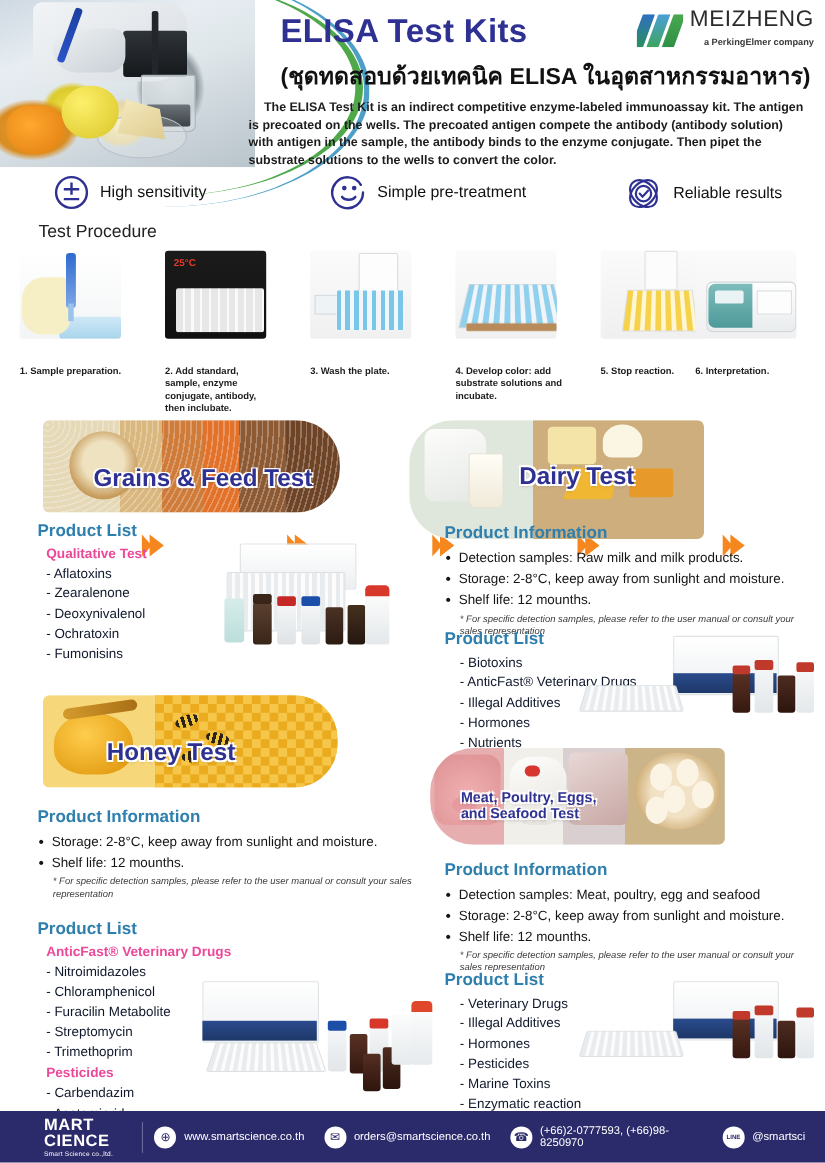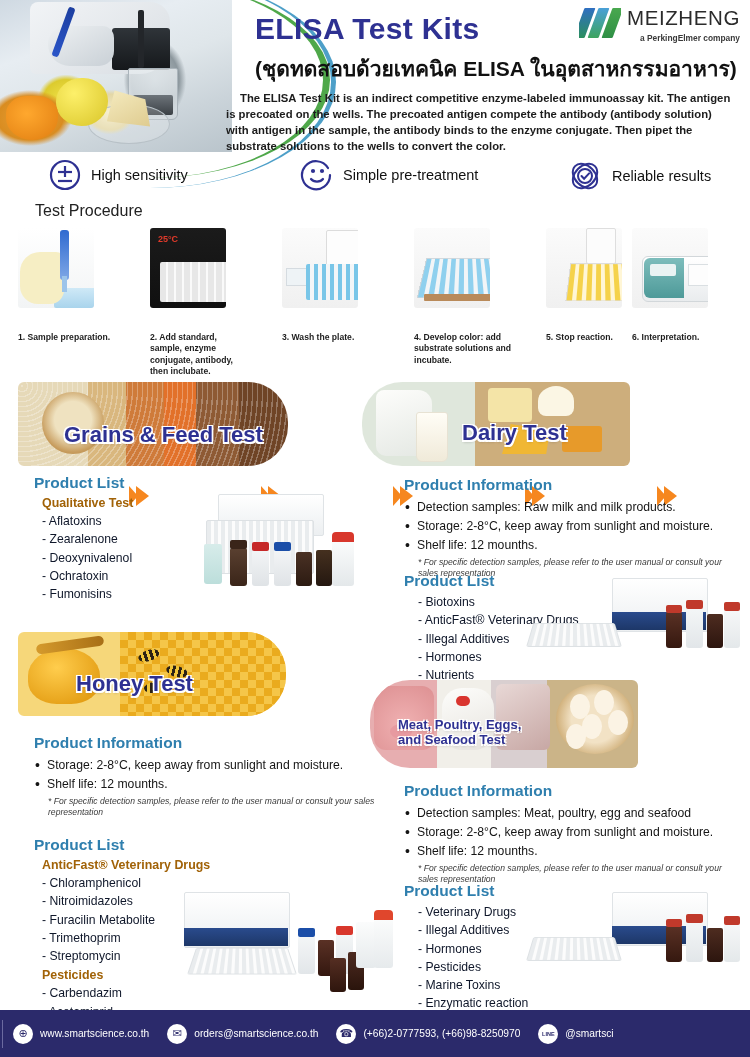--- a/index.html
+++ b/index.html
@@ -44,21 +44,21 @@
   .hero-curve2{position:absolute;left:150px;top:-24px;width:186px;height:212px;
     border-right:5px solid #2f8fbf;border-radius:0 100% 100% 0/0 50% 50% 0;
     box-sizing:border-box;opacity:.85;}
 
   .title-main{position:absolute;left:255px;top:12px;font-size:30px;font-weight:bold;
     color:#2e3192;letter-spacing:.3px;}
   .title-thai{position:absolute;left:255px;top:52px;font-size:21px;font-weight:bold;color:#111;}
   .intro{position:absolute;left:226px;top:90px;width:510px;font-size:11.3px;line-height:1.42;
     font-weight:bold;color:#1c1c1c;text-indent:14px;}
 
-  .logo{position:absolute;right:10px;top:8px;display:flex;align-items:flex-start;gap:6px;}
+  .logo{position:absolute;right:10px;top:8px;display:flex;align-items:flex-end;gap:6px;}
   .logo-mark{width:42px;height:30px;position:relative;overflow:hidden;}
   .logo-mark i{position:absolute;top:0;width:11px;height:30px;display:block;
     transform:skewX(-20deg);border-radius:1px;}
   .logo-mark i:nth-child(1){left:0;background:linear-gradient(#2f6fc2,#2b8f5e);}
   .logo-mark i:nth-child(2){left:14px;background:linear-gradient(#4aa0d8,#3da45e);}
   .logo-mark i:nth-child(3){left:28px;background:linear-gradient(#49a84f,#2f8f45);}
   .logo-text{font-size:20.5px;letter-spacing:.6px;color:#2b2b2b;line-height:1;}
   .logo-sub{font-size:8.4px;font-weight:bold;color:#3a3a3a;margin-top:4px;text-align:right;}
 
   
@@ -66,21 +66,21 @@
   .feat{position:absolute;display:flex;align-items:center;gap:9px;}
   .feat svg{display:block;}
   .feat-label{font-size:14.5px;color:#111;}
   #feat0{left:48px;top:0;} #feat1{left:300px;top:0;} #feat2{left:567px;top:0;}
 
   .proc-title{position:absolute;left:35px;top:202px;font-size:16px;color:#222;}
 
   
   .steps{position:absolute;left:18px;top:228px;width:714px;}
   .step{position:absolute;width:100px;}
-  .step .thumb{width:76px;height:80px;border-radius:3px;position:relative;overflow:hidden;
+  .step .thumb{width:92px;height:80px;border-radius:3px;position:relative;overflow:hidden;
     background:linear-gradient(#fbfbfb,#f0f0f0);}
   .step .cap{margin-top:24px;font-size:8.6px;line-height:1.32;font-weight:bold;color:#1d1d1d;}
   .arrow{position:absolute;top:258px;width:0;height:0;border-left:13px solid #f6871f;
     border-top:10px solid transparent;border-bottom:10px solid transparent;}
   .arrow:after{content:"";position:absolute;left:-20px;top:-10px;width:0;height:0;
     border-left:9px solid #f6871f;border-top:10px solid transparent;border-bottom:10px solid transparent;}
 
   
   .t1{background:linear-gradient(#ffffff,#f2f4f5)!important;}
   .t1 .hand{position:absolute;left:2px;top:24px;width:44px;height:52px;background:#f6eec4;
@@ -120,36 +120,36 @@
     border:1px solid #dedede;border-radius:2px;}
 
   .t6 .body{position:absolute;left:10px;top:28px;width:80px;height:44px;
     background:linear-gradient(#ffffff,#e9ecee);border:1px solid #d2d7da;border-radius:6px;}
   .t6 .panel{position:absolute;left:12px;top:30px;width:40px;height:40px;
     background:linear-gradient(#7dbdbc,#4e9a99);border-radius:6px 0 0 6px;}
   .t6 .screen{position:absolute;left:18px;top:36px;width:26px;height:12px;background:#eaf3f3;border-radius:2px;}
   .t6 .lid{position:absolute;left:56px;top:36px;width:30px;height:20px;background:#fdfdfd;border:1px solid #dadfe2;}
 
   
-  .banner{position:absolute;overflow:hidden;border-radius:6px 40px 40px 6px;}
+  .banner{position:absolute;overflow:hidden;border-radius:6px 40px 40px 6px;margin-left:21px;}
   .banner .ban-title{position:absolute;font-weight:bold;color:#2e3192;
     text-shadow:-1.5px -1.5px 0 #fff,1.5px -1.5px 0 #fff,-1.5px 1.5px 0 #fff,1.5px 1.5px 0 #fff,
                  0 2px 3px rgba(0,0,0,.25);}
 
   #ban-grain{left:18px;top:382px;width:270px;height:84px;}
   #ban-grain .bg{position:absolute;inset:0;
     background:linear-gradient(90deg,#e6d9b8 0 26%,#d9b77e 26% 40%,#cf7b3a 40% 54%,
       #e2712a 54% 66%,#8e5a34 66% 82%,#6f4426 82% 100%);}
   #ban-grain .tex{position:absolute;inset:0;opacity:.55;
     background:repeating-radial-gradient(circle at 4px 4px,rgba(255,255,255,.5) 0 1.4px,transparent 1.4px 5px);}
   #ban-grain .scoop{position:absolute;left:24px;top:10px;width:62px;height:62px;border-radius:50%;
     background:radial-gradient(circle at 50% 45%,#efe2c0 40%,#c79c5d 70%,#a9803f 100%);}
   #ban-grain .ban-title{left:46px;top:40px;font-size:22px;}
 
-  #ban-dairy{left:362px;top:382px;width:268px;height:84px;border-radius:40px 6px 6px 40px;}
+  #ban-dairy{left:351px;top:382px;width:268px;height:108px;border-radius:40px 6px 6px 40px;}
   #ban-dairy .bg{position:absolute;inset:0;
     background:linear-gradient(90deg,#dfe7dc 0 42%,#cdae7c 42% 100%);}
   #ban-dairy .milk{position:absolute;left:14px;top:8px;width:56px;height:66px;
     background:linear-gradient(160deg,#fdfdfb,#e4e8e3);border-radius:8px 14px 10px 10px;}
   #ban-dairy .glass{position:absolute;left:54px;top:30px;width:30px;height:48px;
     background:linear-gradient(#fffdf6,#f0ead9);border-radius:3px 3px 6px 6px;border:1px solid #e7e2d3;}
   #ban-dairy .cheese1{position:absolute;left:126px;top:6px;width:44px;height:34px;background:#f4e4a7;border-radius:4px;}
   #ban-dairy .cheese2{position:absolute;left:176px;top:4px;width:36px;height:30px;background:#fbf6e4;border-radius:50% 50% 8px 8px;}
   #ban-dairy .cheese3{position:absolute;left:140px;top:42px;width:48px;height:30px;background:#f0b733;
     clip-path:polygon(0 100%,18% 0,100% 22%,92% 100%);}
@@ -183,21 +183,21 @@
   #ban-meat .sea{position:absolute;left:126px;top:4px;width:54px;height:66px;
     background:linear-gradient(150deg,#e8d8d6,#c7a7a4);border-radius:6px;}
   #ban-meat .eggs{position:absolute;left:186px;top:4px;width:78px;height:70px;border-radius:50%;
     background:radial-gradient(circle at 50% 50%,#f2e2c5 45%,#c9a56a 80%);}
   #ban-meat .egg{position:absolute;width:20px;height:25px;border-radius:50%;background:#fbf3e4;}
   #ban-meat .ban-title{left:28px;top:38px;font-size:13px;line-height:1.12;}
 
   
   .h-list{font-size:15.5px;font-weight:bold;color:#2f7fae;}
   .h-info{font-size:15.5px;font-weight:bold;color:#2f7fae;}
-  .sub-b{font-size:12.4px;font-weight:bold;color:#a16207;}
+  .sub-b{font-size:12.4px;font-weight:bold;color:#ec4899;}
   .li{font-size:12.2px;color:#0f172a;line-height:1.5;}
   .bullet{font-size:12.2px;color:#151515;line-height:1.55;padding-left:13px;position:relative;}
   .bullet:before{content:"•";position:absolute;left:1px;top:-1px;font-size:14px;}
   .note{font-size:8.6px;font-style:italic;color:#3a3a3a;line-height:1.33;}
 
   .block{position:absolute;}
   #grain-txt{left:34px;top:474px;width:175px;}
   #dairy-txt{left:404px;top:476px;width:336px;}
   #dairy-list{left:404px;top:572px;width:210px;}
   #honey-txt{left:34px;top:734px;width:350px;}
@@ -457,25 +457,25 @@
   <div style="margin-top:4px">
     <div class="bullet">Storage: 2-8°C, keep away from sunlight and moisture.</div>
     <div class="bullet">Shelf life: 12 mounths.</div>
   </div>
   <div class="note" style="margin:2px 0 0 14px">* For specific detection samples, please refer to the user manual or consult your sales representation</div>
 </div>
 <div class="block" id="honey-list">
   <div class="h-list">Product List</div>
   <div class="sub-b" style="margin:4px 0 2px 8px">AnticFast® Veterinary Drugs</div>
   <div style="margin-left:8px">
+    <div class="li">- Nitroimidazoles</div>
     <div class="li">- Chloramphenicol</div>
-    <div class="li">- Nitroimidazoles</div>
     <div class="li">- Furacilin Metabolite</div>
+    <div class="li">- Streptomycin</div>
     <div class="li">- Trimethoprim</div>
-    <div class="li">- Streptomycin</div>
   </div>
   <div class="sub-b" style="margin:3px 0 2px 8px">Pesticides</div>
   <div style="margin-left:8px">
     <div class="li">- Carbendazim</div>
     <div class="li">- Acetamiprid</div>
   </div>
 </div>
 <div class="kit" id="kit-honey">
   <div class="box" style="left:6px;top:0px;width:104px;height:54px;"></div>
   <div class="band" style="left:6px;top:36px;width:104px;height:18px;"></div>
@@ -537,20 +537,25 @@
   <div class="vial" style="left:66px;top:34px;width:16px;height:36px;background:linear-gradient(#5a3125,#35180f);"></div>
   <div class="cap" style="left:66px;top:27px;width:16px;height:8px;background:#c0392b;"></div>
   <div class="vial" style="left:86px;top:30px;width:17px;height:40px;background:linear-gradient(#f4f6f7,#e2e6e9);"></div>
   <div class="cap" style="left:86px;top:22px;width:17px;height:9px;background:#c0392b;"></div>
   <div class="vial" style="left:107px;top:36px;width:16px;height:34px;background:linear-gradient(#4e2c20,#2c150e);"></div>
   <div class="vial" style="left:124px;top:32px;width:16px;height:38px;background:linear-gradient(#f6f7f8,#e4e8ea);"></div>
   <div class="cap" style="left:124px;top:24px;width:16px;height:9px;background:#c0392b;"></div>
 </div>
 
 <div class="footer">
+  <div class="f-logo">
+    <div class="l1">MART</div>
+    <div class="l2">CIENCE</div>
+    <div class="l3">Smart Science co.,ltd.</div>
+  </div>
   <div class="f-div"></div>
   <div class="f-item">
     <span class="f-ic">⊕</span>
     <span>www.smartscience.co.th</span>
   </div>
   <div class="f-item">
     <span class="f-ic">✉</span>
     <span>orders@smartscience.co.th</span>
   </div>
   <div class="f-item">

